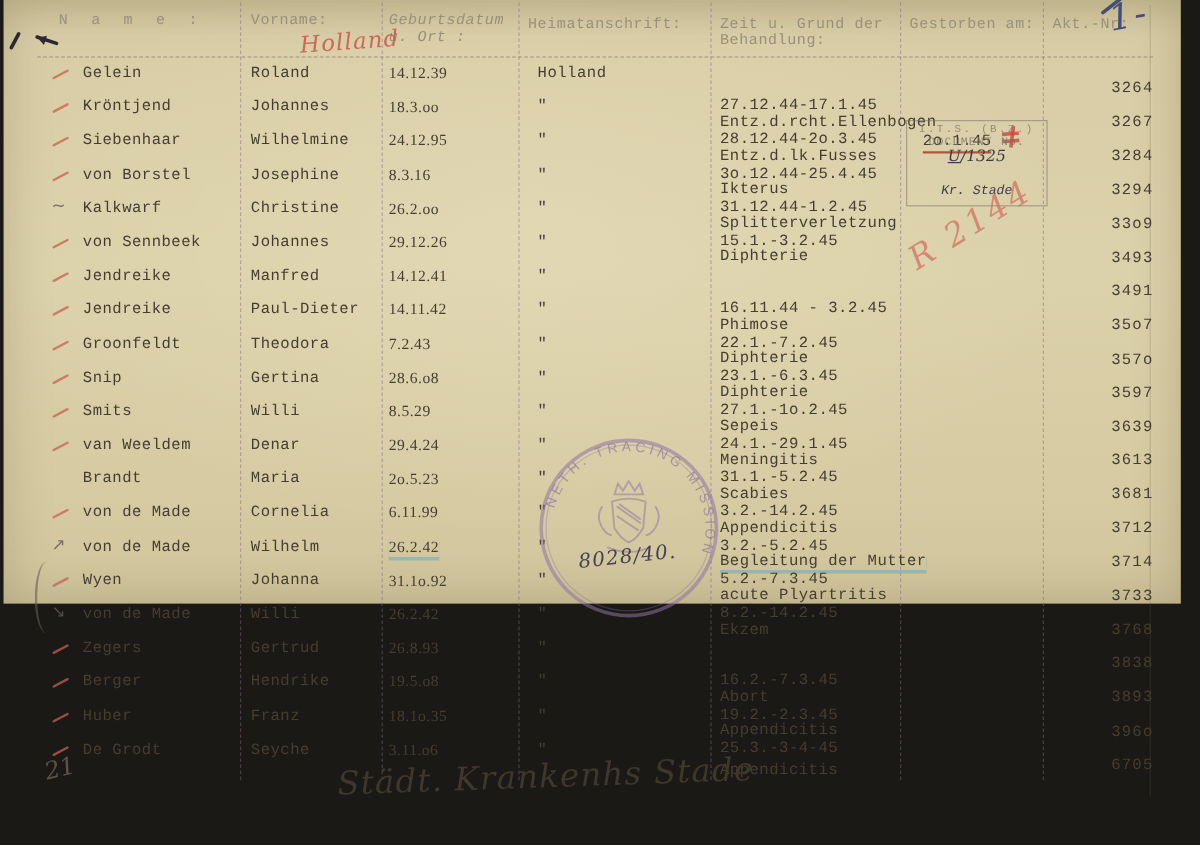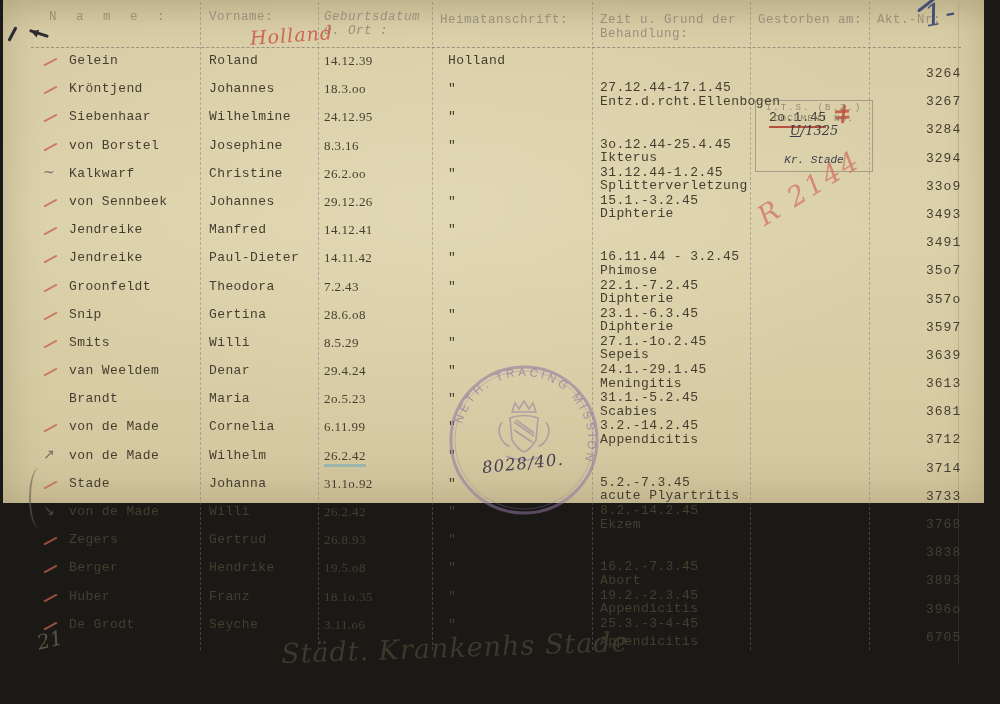--- a/index.html
+++ b/index.html
@@ -112,20 +112,21 @@
     <span class="c-zeit"><i class="z1">27.12.44-17.1.45</i><i class="z2">Entz.d.rcht.Ellenbogen</i></span>
     <span class="c-gest"><span style="position:static"></span></span>
     <span class="c-akt">3267</span>
   </div>
         <div class="row">
     <div class="c-mark mark-tick"></div>
     <span class="c-name">Siebenhaar</span>
     <span class="c-vorname">Wilhelmine</span>
     <span class="c-geb">24.12.95</span>
     <span class="c-heimat">"</span>
+    <span class="c-zeit"><i class="z1">28.12.44-2o.3.45</i><i class="z2">Entz.d.lk.Fusses</i></span>
     <span class="c-gest"><span style="position:static"></span></span>
     <span class="c-akt">3284</span>
   </div>
         <div class="row">
     <div class="c-mark mark-tick"></div>
     <span class="c-name">von Borstel</span>
     <span class="c-vorname">Josephine</span>
     <span class="c-geb">8.3.16</span>
     <span class="c-heimat">"</span>
     <span class="c-zeit"><i class="z1">3o.12.44-25.4.45</i><i class="z2">Ikterus</i></span>
@@ -230,26 +231,27 @@
     <span class="c-zeit"><i class="z1">3.2.-14.2.45</i><i class="z2">Appendicitis</i></span>
     <span class="c-gest"><span style="position:static"></span></span>
     <span class="c-akt">3712</span>
   </div>
         <div class="row">
     <div class="c-mark mark-arrow-up">↗</div>
     <span class="c-name">von de Made</span>
     <span class="c-vorname">Wilhelm</span>
     <span class="c-geb blue-underline">26.2.42</span>
     <span class="c-heimat">"</span>
+    <span class="c-zeit"><i class="z1">3.2.-5.2.45</i><i class="z2 blue-underline">Begleitung der Mutter</i></span>
     <span class="c-gest"><span style="position:static"></span></span>
     <span class="c-akt">3714</span>
   </div>
         <div class="row">
     <div class="c-mark mark-tick"></div>
-    <span class="c-name">Stade</span>
+    <span class="c-name">Wyen</span>
     <span class="c-vorname">Johanna</span>
     <span class="c-geb">31.1o.92</span>
     <span class="c-heimat">"</span>
     <span class="c-zeit"><i class="z1">5.2.-7.3.45</i><i class="z2">acute Plyartritis</i></span>
     <span class="c-gest"><span style="position:static"></span></span>
     <span class="c-akt">3733</span>
   </div>
         <div class="row">
     <div class="c-mark mark-arrow-down">↘</div>
     <span class="c-name">von de Made</span>

